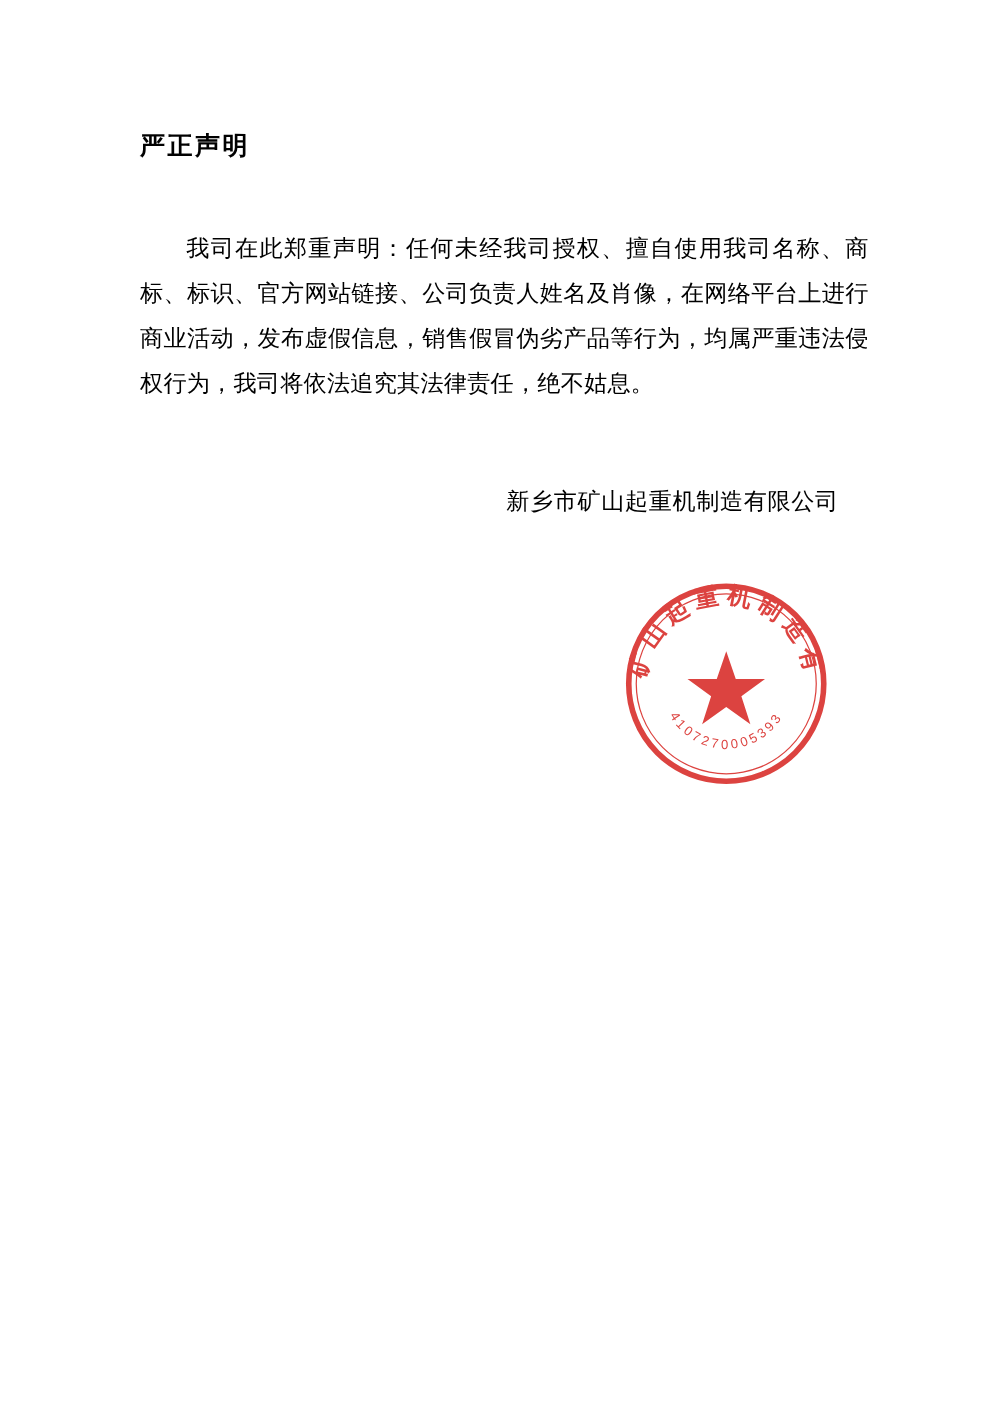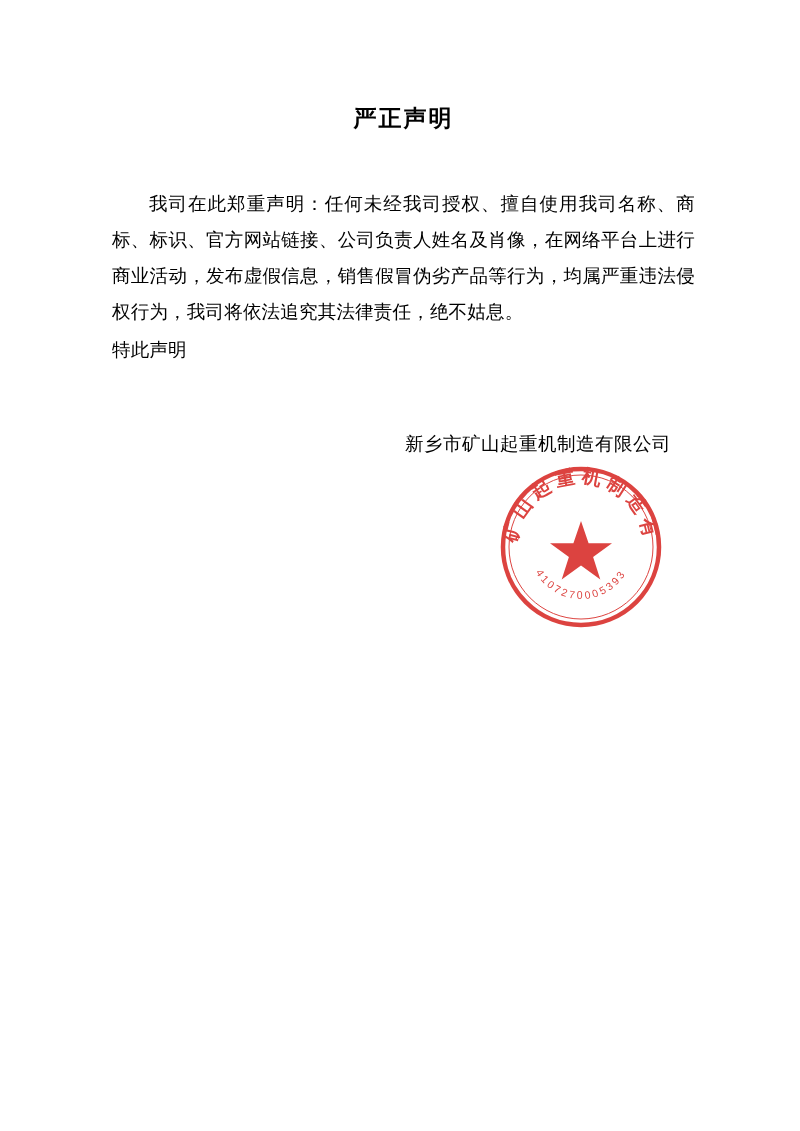--- a/index.html
+++ b/index.html
@@ -20,22 +20,21 @@
     position: absolute;
     top: 0;
     left: 0;
     width: 800px;
     height: 1131px;
     box-sizing: border-box;
     padding: 95px 105px 0 112px;
   }
 
   .doc-title {
-    text-align: center;
-    font-size: 23px;
+    font-size: 20px;
     font-weight: bold;
     letter-spacing: 2px;
     margin: 0 0 0 0;
     padding-top: 8px;
   }
 
   .body-block {
     margin-top: 52px;
   }
 
@@ -96,21 +95,20 @@
 
 <div class="page">
 
   <div class="doc-title">严正声明</div>
 
   <div class="body-block">
 
 
     <p class="para indent para-spaced">我司在此郑重声明：任何未经我司授权、擅自使用我司名称、商标、标识、官方网站链接、公司负责人姓名及肖像，在网络平台上进行商业活动，发布虚假信息，销售假冒伪劣产品等行为，均属严重违法侵权行为，我司将依法追究其法律责任，绝不姑息。</p>
 
-    <p class="para">特此声明</p>
   </div>
 
   <div class="signature-block">
     <div class="sign-line">新乡市矿山起重机制造有限公司</div>
   </div>
 
   <div class="seal">
     <svg width="168" height="168" viewBox="0 0 168 168" xmlns="http://www.w3.org/2000/svg">
       <defs>
         <path id="sealArcTop" d="M 20,84 A 64,64 0 1 1 148,84"></path>

